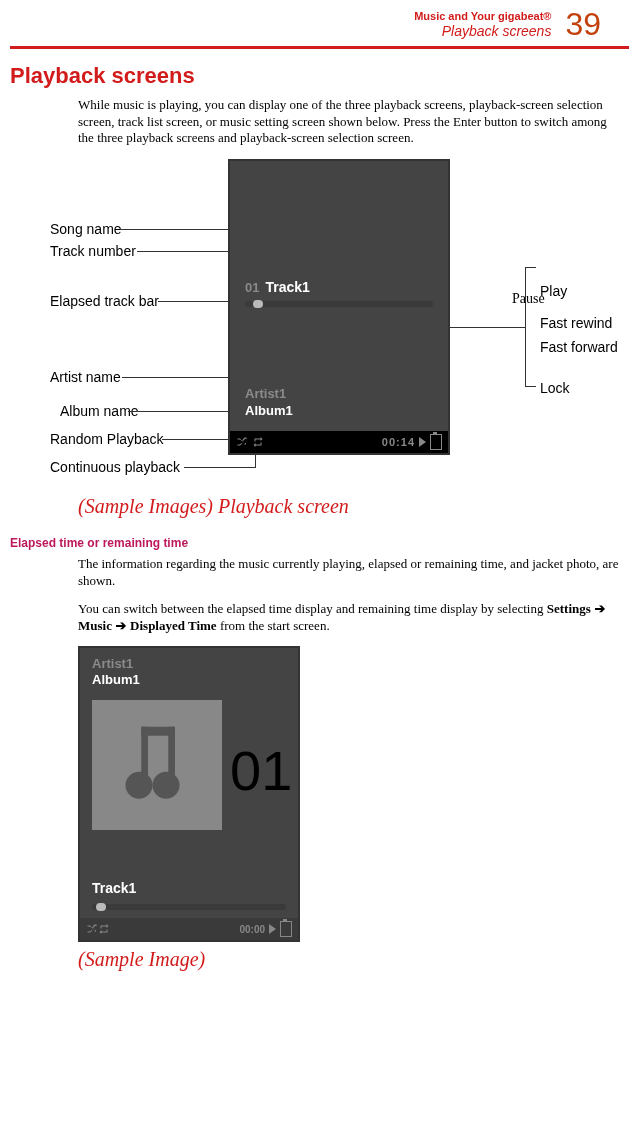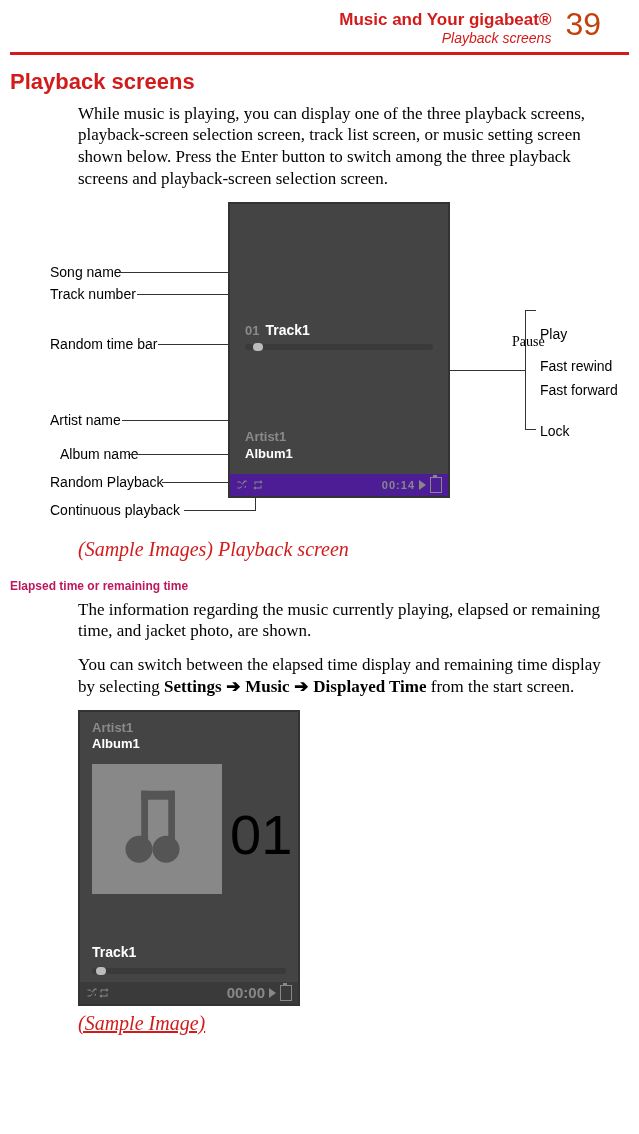--- a/index.html
+++ b/index.html
@@ -24,21 +24,21 @@
     align-items: flex-start;
     gap: 14px;
     padding-right: 28px;
   }
   .header-titles {
     text-align: right;
     font-family: Arial, Helvetica, sans-serif;
     color: #d21b1b;
     line-height: 1.15;
   }
-  .header-titles .line1 { font-weight: 700; font-size: 17px; }
+  .header-titles .line1 { font-weight: 700; font-size: 11px; }
   .header-titles .line2 { font-style: italic; font-size: 14px; color:#d21b1b;}
   .page-number {
     font-family: Arial, Helvetica, sans-serif;
     font-weight: 400;
     color: #c2410c;
     font-size: 32px;
     line-height: 1;
     margin-top: -2px;
   }
   .hr {
@@ -55,21 +55,21 @@
     margin: 4px 0 8px 0;
   }
   h2.red {
     font-family: Arial, Helvetica, sans-serif;
     color: #be185d;
     font-weight: 700;
     font-size: 12px;
     margin: 18px 0 6px 0;
   }
   .body-text {
-    font-size: 17px;
+    font-size: 13px;
     line-height: 1.28;
     margin: 0 0 12px 0;
     padding-left: 68px;
     padding-right: 8px;
   }
   .caption {
     font-style: italic;
     color: #d21b1b;
     font-size: 20px;
     margin: 6px 0 0 0;
@@ -129,21 +129,21 @@
   .dev1-artist {
     position:absolute; left:5px; top:215px;
     color:#8a8a8a; font-family: Arial, sans-serif; font-weight:700; font-size:13px;
   }
   .dev1-album {
     position:absolute; left:5px; top:232px;
     color:#fff; font-family: Arial, sans-serif; font-weight:700; font-size:13px;
   }
   .dev1-status {
     position:absolute; left:0; right:0; bottom:0;
-    height:22px; background:#4c1d95;
+    height:22px; background:#000000;
     display:flex; align-items:center;
     padding: 0 6px;
     font-family: Arial, sans-serif;
     color:#888; font-size:11px; font-weight:700;
     box-sizing:border-box;
   }
   .dev1-status .left-icons { display:flex; gap:4px; align-items:center;}
   .dev1-status .spacer { flex:1; }
   .dev1-status .time { letter-spacing:1px; }
   .battery {
@@ -201,21 +201,21 @@
     height:6px; background:#3a3a3a; border-radius:3px;
   }
   .f2-progress .knob {
     position:absolute; left:4px; top:-1px; width:10px; height:8px;
     border-radius:4px; background:#bbb;
   }
   .f2-status {
     position:absolute; left:0; right:0; bottom:0; height:22px;
     background:#3a3a3a;
     display:flex; align-items:center; padding:0 6px;
-    font-family:Arial; color:#888; font-size:15px; font-weight:700;
+    font-family:Arial; color:#888; font-size:10px; font-weight:700;
     box-sizing:border-box;
   }
   .f2-status .spacer{flex:1;}
   .bold { font-weight:700; }
   .arrow { font-family: Arial, sans-serif; }
 </style>
 </head>
 <body>
 
 <div class="page">
@@ -230,21 +230,21 @@
   <hr class="hr">
 
   <h1 class="red">Playback screens</h1>
 
   <p class="body-text">While music is playing, you can display one of the three playback screens, playback-screen selection screen, track list screen, or music setting screen shown below. Press the Enter button to switch among the three playback screens and playback-screen selection screen.</p>
 
   <div class="figure1">
 
     <div class="label" style="left:30px; top:62px;">Song name</div>
     <div class="label" style="left:30px; top:84px;">Track number</div>
-    <div class="label" style="left:30px; top:134px;">Random time bar</div>
+    <div class="label" style="left:30px; top:134px;">Elapsed track bar</div>
     <div class="label" style="left:30px; top:210px;">Artist name</div>
     <div class="label" style="left:40px; top:244px;">Album name</div>
     <div class="label" style="left:30px; top:272px;">Random Playback</div>
     <div class="label" style="left:30px; top:300px;">Continuous playback</div>
 
     <div class="lead" style="left:100px; top:70px;  width:160px; height:1px;"></div>
     <div class="lead" style="left:259px; top:70px;  width:1px;  height:48px;"></div>
     <div class="lead" style="left:117px; top:92px;  width:113px; height:1px;"></div>
     <div class="lead" style="left:229px; top:92px;  width:1px;  height:28px;"></div>
     <div class="lead" style="left:138px; top:142px; width:86px; height:1px;"></div>
@@ -329,15 +329,15 @@
       <svg class="repeat-ic" viewBox="0 0 24 24">
           <path fill="currentColor" d="M7 7h10v3l4-4-4-4v3H5v6h2V7zm10 10H7v-3l-4 4 4 4v-3h12v-6h-2v4z"></path>
         </svg>
       <div class="spacer"></div>
       <span class="time">00:00</span>
       <span class="tri-play"></span>
       <span class="battery"></span>
     </div>
   </div>
 
-  <p class="caption" style="text-decoration:underline;">(Sample Image)</p>
+  <p class="caption" style="">(Sample Image)</p>
 
 </div>
 
 </body></html>

